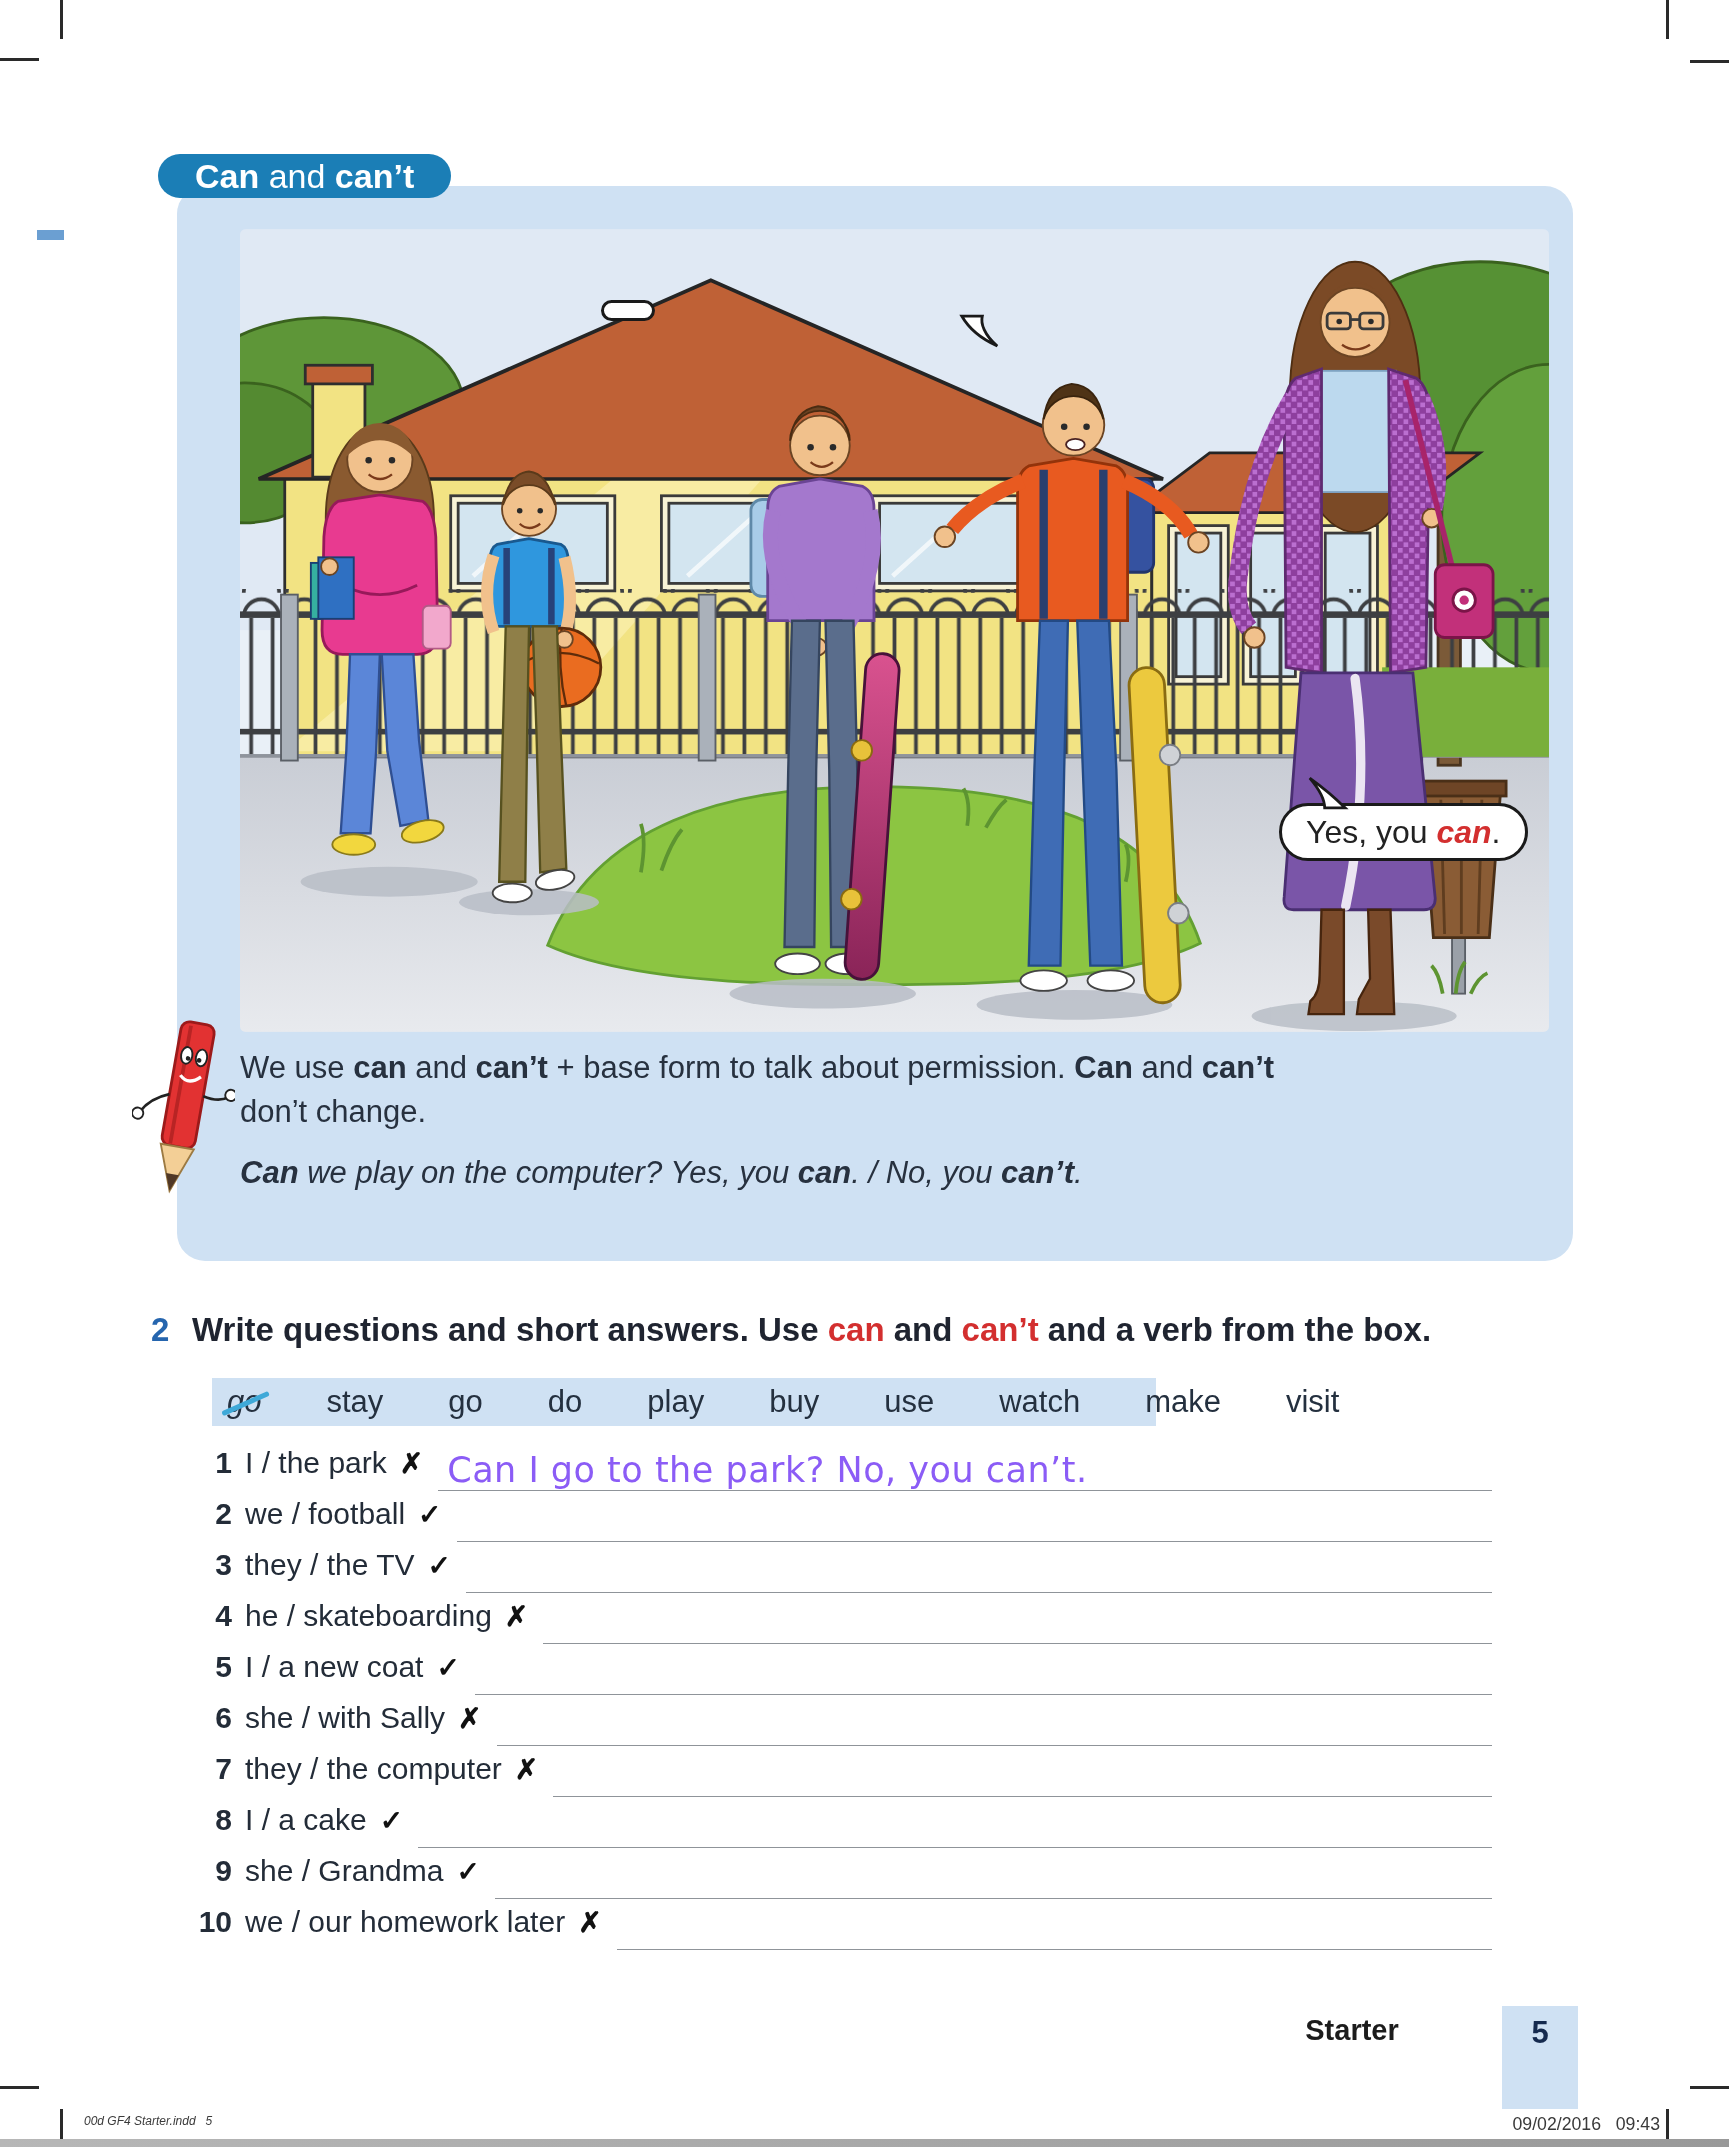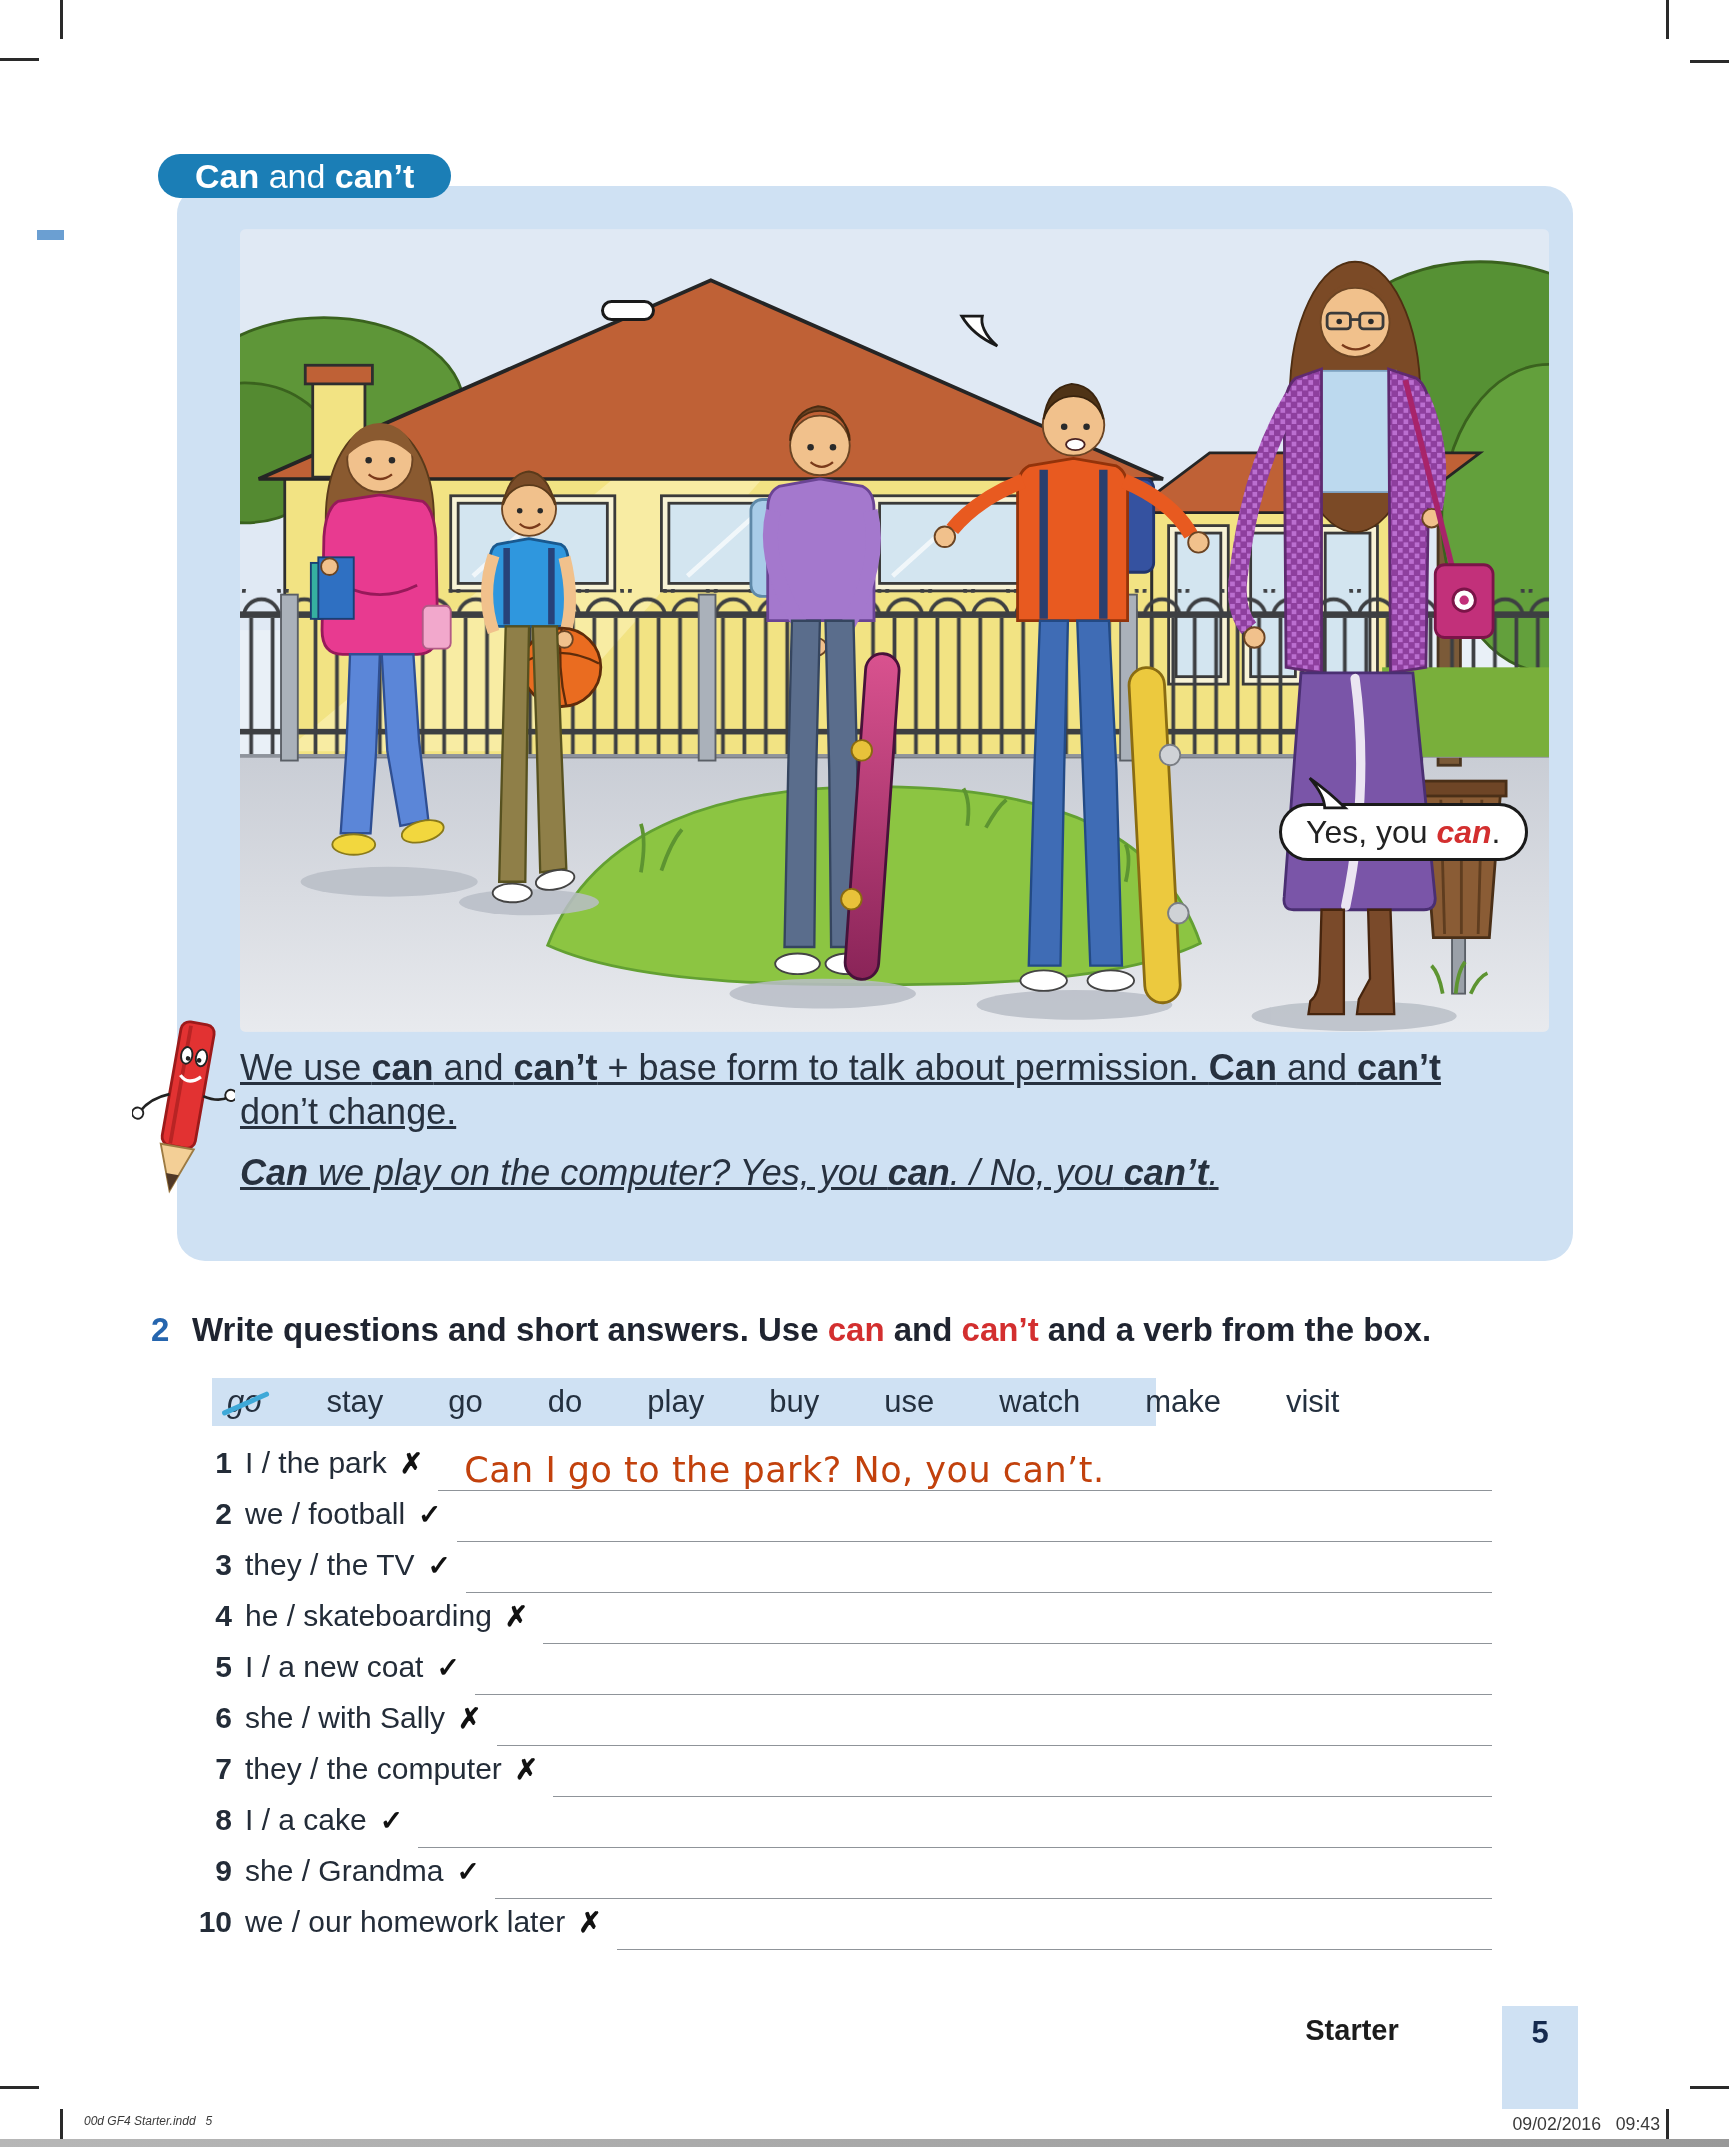--- a/index.html
+++ b/index.html
@@ -14,21 +14,21 @@
   
   .panel{position:absolute;left:177px;top:186px;width:1396px;height:1075px;background:#cfe1f3;border-radius:28px;}
   
   .illus{position:absolute;left:240px;top:229px;width:1309px;height:803px;border-radius:5.6px;overflow:hidden;}
   .bubble{position:absolute;background:#fff;border:3.7px solid #1a1a1a;border-radius:32px;
           padding:7.5px 24px;font-size:32px;color:#222;white-space:nowrap;z-index:6;}
   .bubble .tailsvg{position:absolute;}
   
   .pencil{position:absolute;left:132px;top:1007px;z-index:6;}
   
-  .note{position:absolute;left:240px;top:1046px;width:1259px;font-size:36px;line-height:44px;color:#27313f;text-decoration:underline;}
+  .note{position:absolute;left:240px;top:1046px;width:1259px;font-size:31px;line-height:44px;color:#27313f;}
   .note .para{margin:0 0 0 0;}
   .note .gap{height:17px;}
   
   .seg-b{font-weight:700;}
   .seg-i{font-style:italic;}
   .seg-bi{font-weight:700;font-style:italic;}
   .seg-r{color:#d32f2f;}
   .seg-ri{color:#d32f2f;font-weight:700;font-style:italic;}
   
   .ex-head{position:absolute;left:151px;top:1311px;width:1380px;font-size:33px;font-weight:700;color:#1f2430;display:flex;}
@@ -37,22 +37,22 @@
            display:flex;align-items:center;gap:65px;padding-left:15px;font-size:31px;color:#24303f;box-sizing:border-box;}
   .struck{font-style:italic;position:relative;}
   .struck::after{content:"";position:absolute;left:-7.5px;right:-9.3px;top:48%;height:4.7px;background:#3fa9d8;
                  transform:rotate(-24deg);border-radius:2.8px;}
   .ex-list{position:absolute;left:191px;top:1446px;width:1301px;}
   .ex-row{display:flex;align-items:baseline;height:51px;font-size:30px;color:#232c38;}
   .ex-row .num{width:41px;flex:none;text-align:right;font-weight:700;margin-right:13px;}
   .ex-row .prompt{white-space:pre;}
   .ex-row .mark{font-weight:700;font-size:28px;margin-left:13px;color:#111;}
   .ex-row .line{flex:1;margin-left:15px;border-bottom:1.9px solid #8f9499;position:relative;height:37px;align-self:flex-end;margin-bottom:5.6px;}
-  .ex-row .answer{position:absolute;left:26px;bottom:0px;white-space:nowrap;
-                  color:#c2410c;font-size:35px;letter-spacing:0.5px;font-family:"DejaVu Sans",sans-serif;}
+  .ex-row .answer{position:absolute;left:9px;bottom:0px;white-space:nowrap;
+                  color:#8b5cf6;font-size:35px;letter-spacing:0.5px;font-family:"DejaVu Sans",sans-serif;}
   
   .footer-section{position:absolute;left:1240px;top:2014px;width:224px;text-align:center;font-size:29px;color:#1c1c1c;font-weight:bold;}
   .pagenum-box{position:absolute;left:1502px;top:2006px;width:76px;height:103px;background:#cfe1f3;}
   .pagenum-box span{display:block;text-align:center;margin-top:9.3px;font-size:31px;font-weight:700;color:#152a4e;}
   
   .print-left{position:absolute;left:84px;top:2114px;font-size:12px;color:#3a3a3a;white-space:pre;font-style:italic;}
   .print-right{position:absolute;left:1454px;top:2114px;width:206px;text-align:right;font-size:17.7px;color:#3a3a3a;white-space:pre;}
   .bottom-strip{position:absolute;left:0;top:2139px;width:1729px;height:8.4px;
                 background:linear-gradient(to right,#b7b7b7,#999999);}
 </style>

